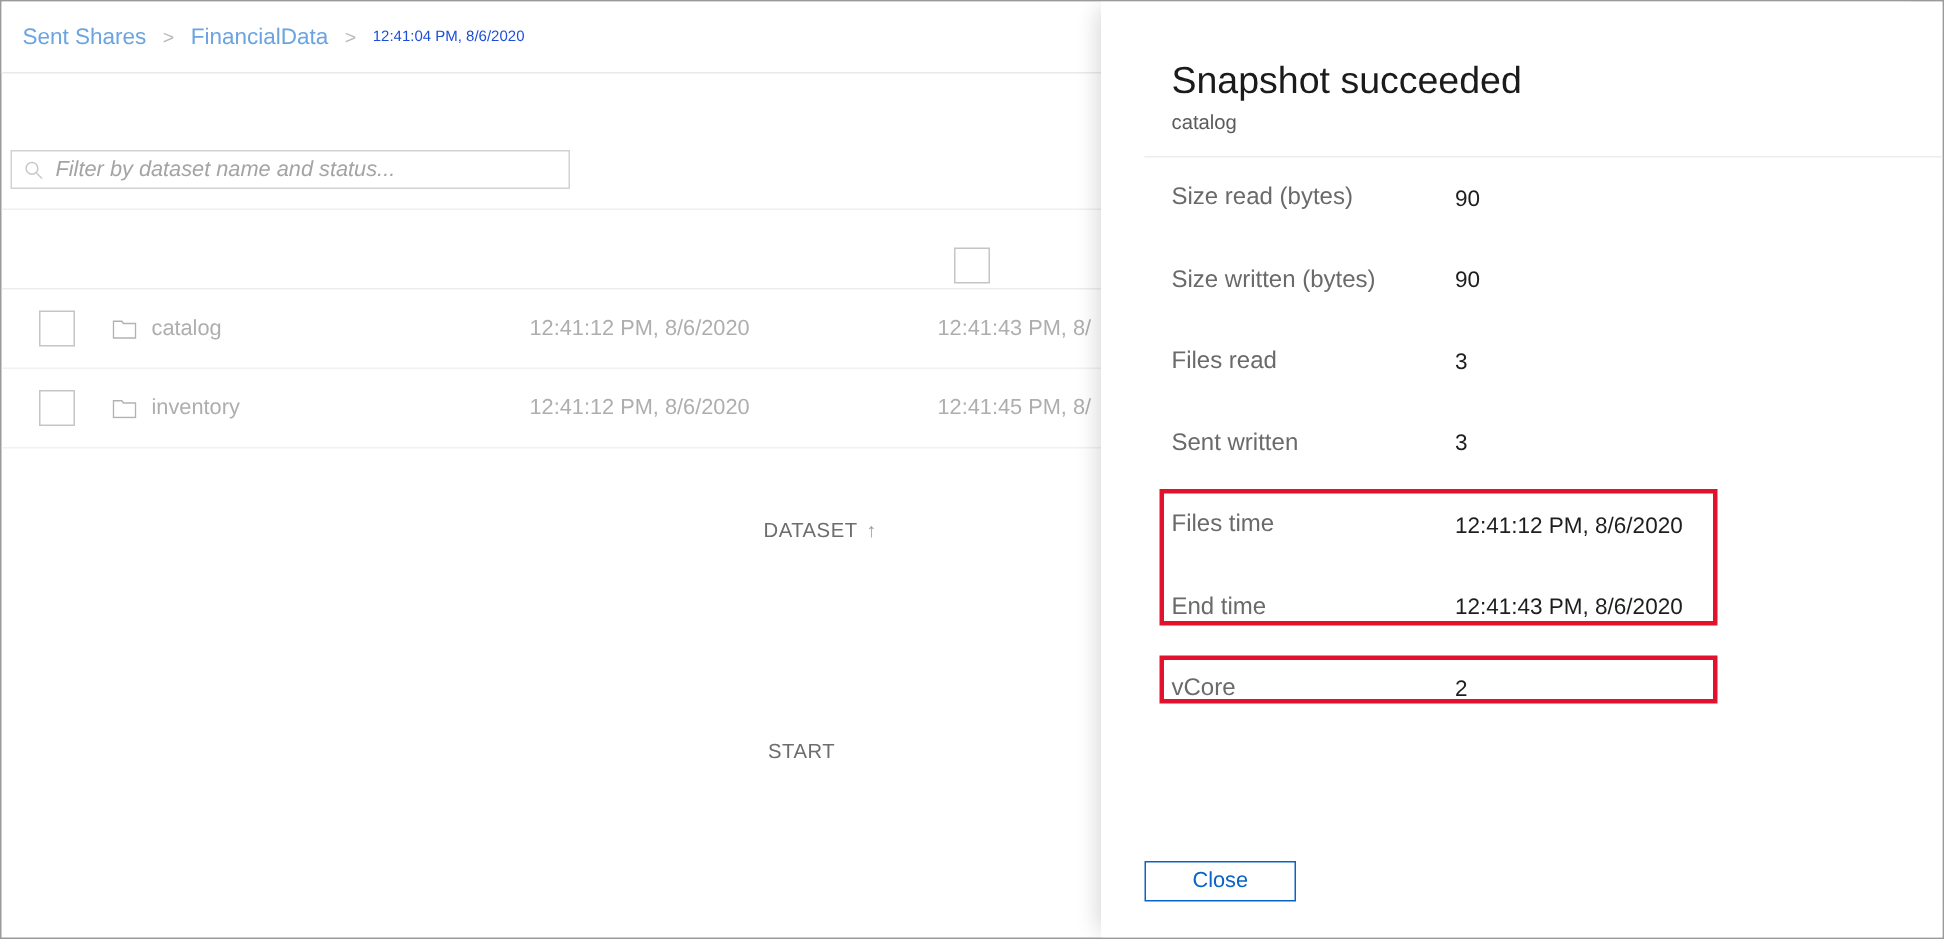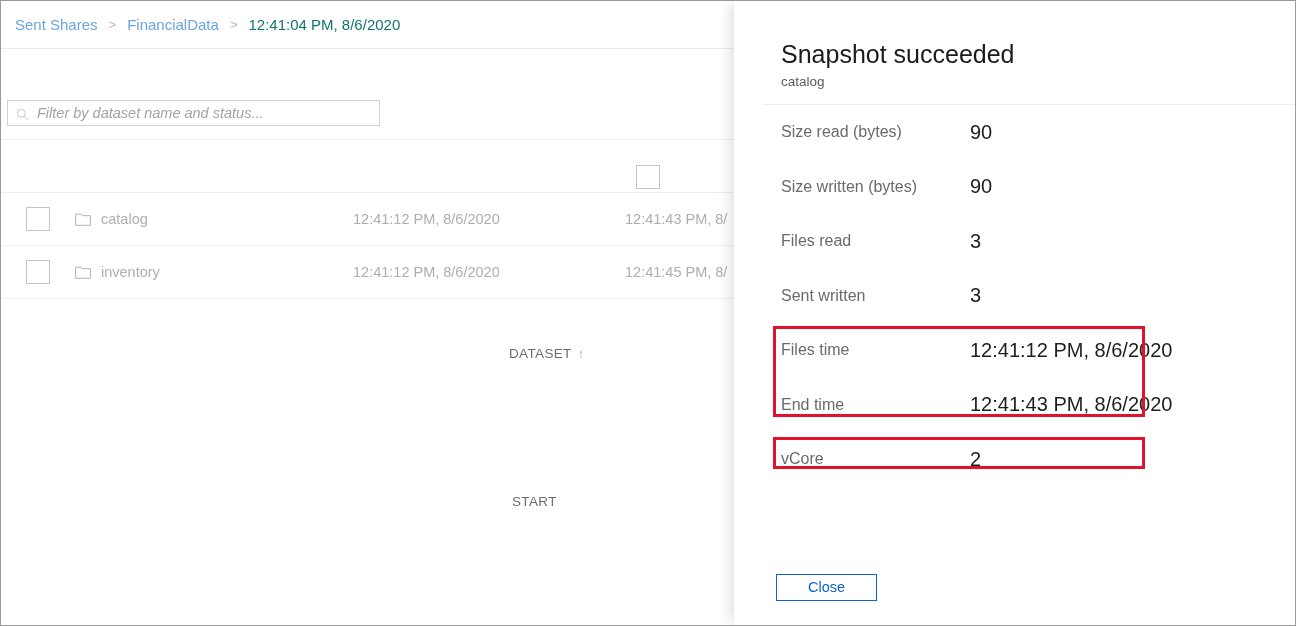--- a/index.html
+++ b/index.html
@@ -41,22 +41,22 @@
     cursor: pointer;
     white-space: nowrap;
   }
   .crumb-sep {
     color: #b9b9b9;
     font-size: 13px;
     margin: 0 11px;
     user-select: none;
   }
   .crumb-current {
-    color: #0f766e;
-    font-size: 15px;
+    color: #1d4ed8;
+    font-size: 10px;
     white-space: nowrap;
   }
 
   
   .commandbar {
     position: absolute;
     left: 0; top: 48px;
     width: 1294px;
     height: 43px;
     box-sizing: border-box;
@@ -243,21 +243,21 @@
     padding-left: 18px;
     box-sizing: border-box;
   }
   .prop-label {
     width: 189px;
     flex: 0 0 189px;
     font-size: 16px;
     color: #6a6a6a;
   }
   .prop-value {
-    font-size: 20px;
+    font-size: 15px;
     color: #1e1e1e;
     white-space: nowrap;
   }
 
   
   .hl-box {
     position: absolute;
     border: 3px solid #e2122c;
     box-sizing: border-box;
     pointer-events: none;
@@ -288,21 +288,20 @@
     height: 27px;
     box-sizing: border-box;
     border: 1px solid #0a64c8;
     background: #ffffff;
     color: #0a64c8;
     font-family: "Liberation Sans", sans-serif;
     font-size: 14.5px;
     cursor: pointer;
     padding: 0;
     line-height: 25px;
-    margin-left: 13px;
   }
 </style>
 </head>
 <body>
 
 <div id="app">
 
   <div class="breadcrumb">
     <span class="crumb-link">Sent Shares</span>
     <span class="crumb-sep">&gt;</span>

